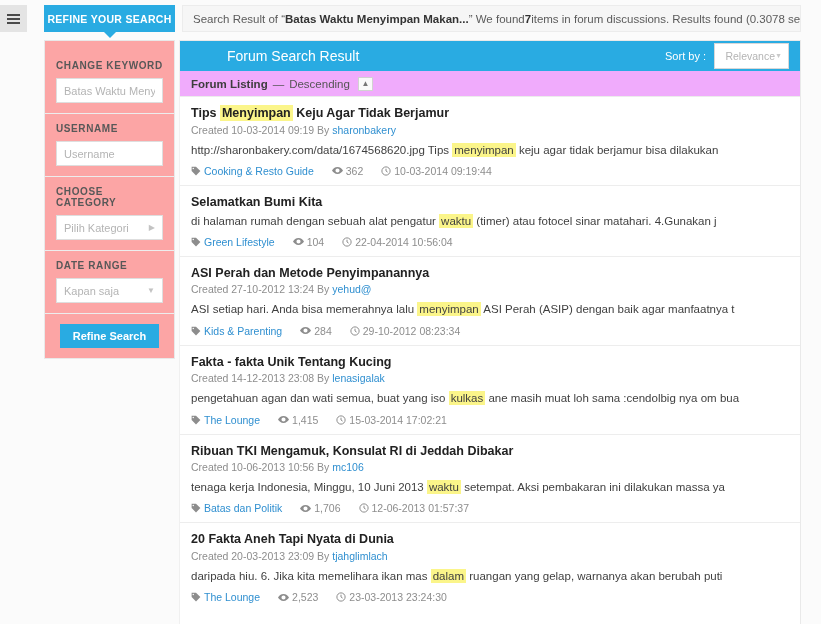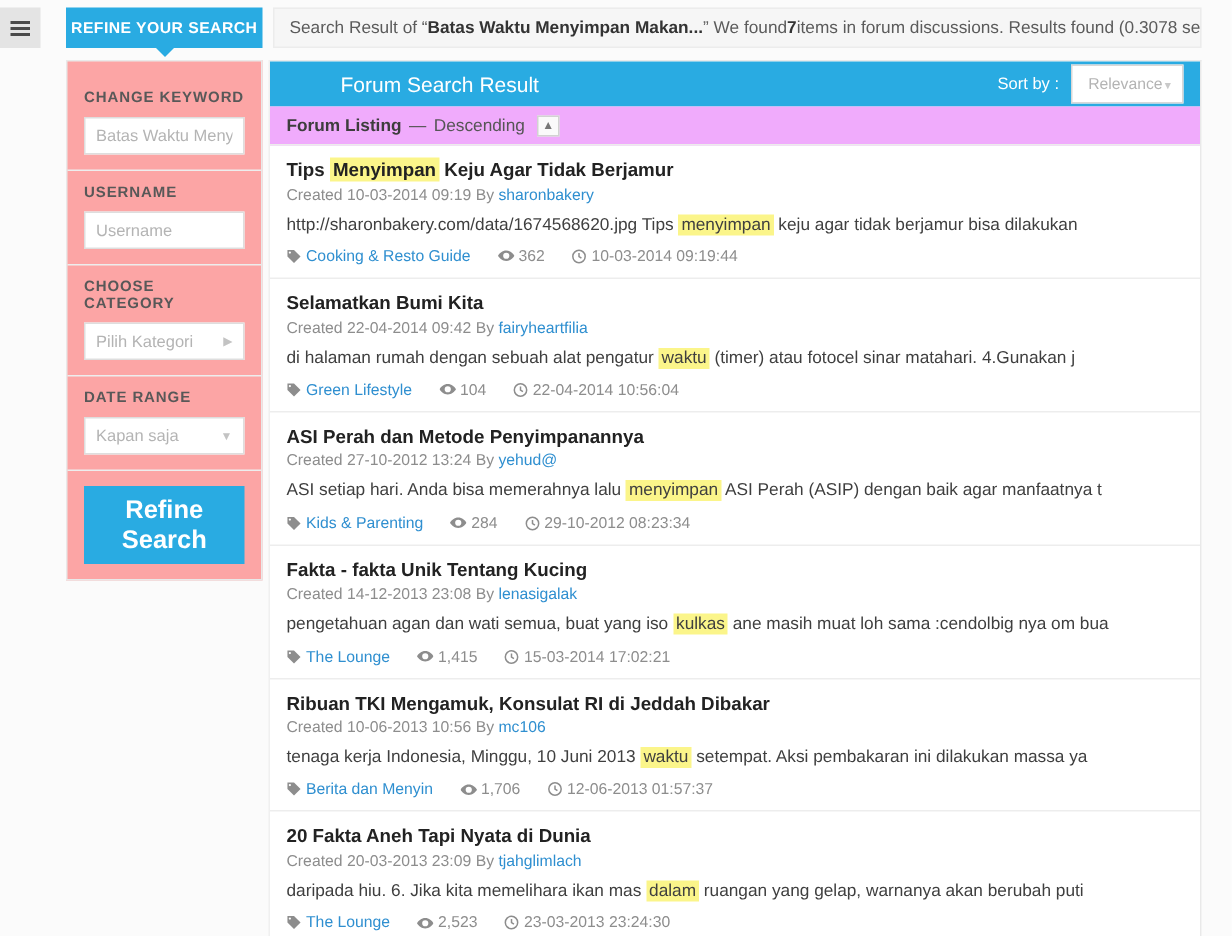--- a/index.html
+++ b/index.html
@@ -62,21 +62,21 @@
     font-size: 11px; color: #b4b4b4; padding: 0 7px;
     display: flex; align-items: center; justify-content: space-between;
     outline: none;
   }
   input.sb-field { display: block; }
   input.sb-field::placeholder { color: #b4b4b4; }
   .sb-field .chev { color: #c3c3c3; font-size: 8px; }
   .sb-actions { padding: 10px 11px 4px 11px; text-align: center; }
   .refine-btn {
     background: #29abe2; border: none; color: #fff; font-weight: bold;
-    font-size: 17px; padding: 6px 13px; cursor: pointer;
+    font-size: 11px; padding: 6px 13px; cursor: pointer;
     font-family: "Liberation Sans", sans-serif;
   }
 
   
   .content {
     position: absolute; left: 180px; top: 40px; right: 20px; bottom: -10px;
     background: #fff; border: 1px solid #e9e9e9; border-left: none;
     box-shadow: -1px 0 0 #f0f0f0;
   }
   .content-head {
@@ -237,21 +237,20 @@
                   <circle cx="8" cy="8" r="6.6"></circle>
                   <path d="M8 4.3V8l2.6 1.8"></path>
                 </svg>
               </span>
               <span>10-03-2014 09:19:44</span>
             </span>
           </div>
         </div>
         <div class="result">
           <div class="r-title"><span>Selamatkan Bumi Kita</span></div>
-          <div class="r-created"><span>Created 22-04-2014 09:42 By </span><a>fairyheartfilia</a></div>
           <div class="r-snippet"><span>di halaman rumah dengan sebuah alat pengatur </span><mark>waktu</mark><span> (timer) atau fotocel sinar matahari. 4.Gunakan j</span></div>
           <div class="r-meta">
             <span class="mi">
               <span>
                 <svg width="10" height="10" viewBox="0 0 16 16" fill="#8d8d8d">
                   <path d="M1 1h7l7 7-7 7-7-7V1zm2.6 1.6a1.2 1.2 0 1 0 0 2.4 1.2 1.2 0 0 0 0-2.4z"></path>
                 </svg>
               </span>
               <a class="r-cat">Green Lifestyle</a>
             </span>
@@ -348,21 +347,21 @@
           <div class="r-title"><span>Ribuan TKI Mengamuk, Konsulat RI di Jeddah Dibakar</span></div>
           <div class="r-created"><span>Created 10-06-2013 10:56 By </span><a>mc106</a></div>
           <div class="r-snippet"><span>tenaga kerja Indonesia, Minggu, 10 Juni 2013 </span><mark>waktu</mark><span> setempat. Aksi pembakaran ini dilakukan massa ya</span></div>
           <div class="r-meta">
             <span class="mi">
               <span>
                 <svg width="10" height="10" viewBox="0 0 16 16" fill="#8d8d8d">
                   <path d="M1 1h7l7 7-7 7-7-7V1zm2.6 1.6a1.2 1.2 0 1 0 0 2.4 1.2 1.2 0 0 0 0-2.4z"></path>
                 </svg>
               </span>
-              <a class="r-cat">Berita dan Menyin</a>
+              <a class="r-cat">Batas dan Politik</a>
             </span>
             <span class="sp"></span>
             <span class="mi">
               <span>
                 <svg width="11" height="11" viewBox="0 0 16 16" fill="#8d8d8d">
                   <path d="M8 3C4.3 3 1.4 5.6 0 8c1.4 2.4 4.3 5 8 5s6.6-2.6 8-5c-1.4-2.4-4.3-5-8-5zm0 8a3 3 0 1 1 0-6 3 3 0 0 1 0 6z"></path>
                 </svg>
               </span>
               <span>1,706</span>
             </span>

